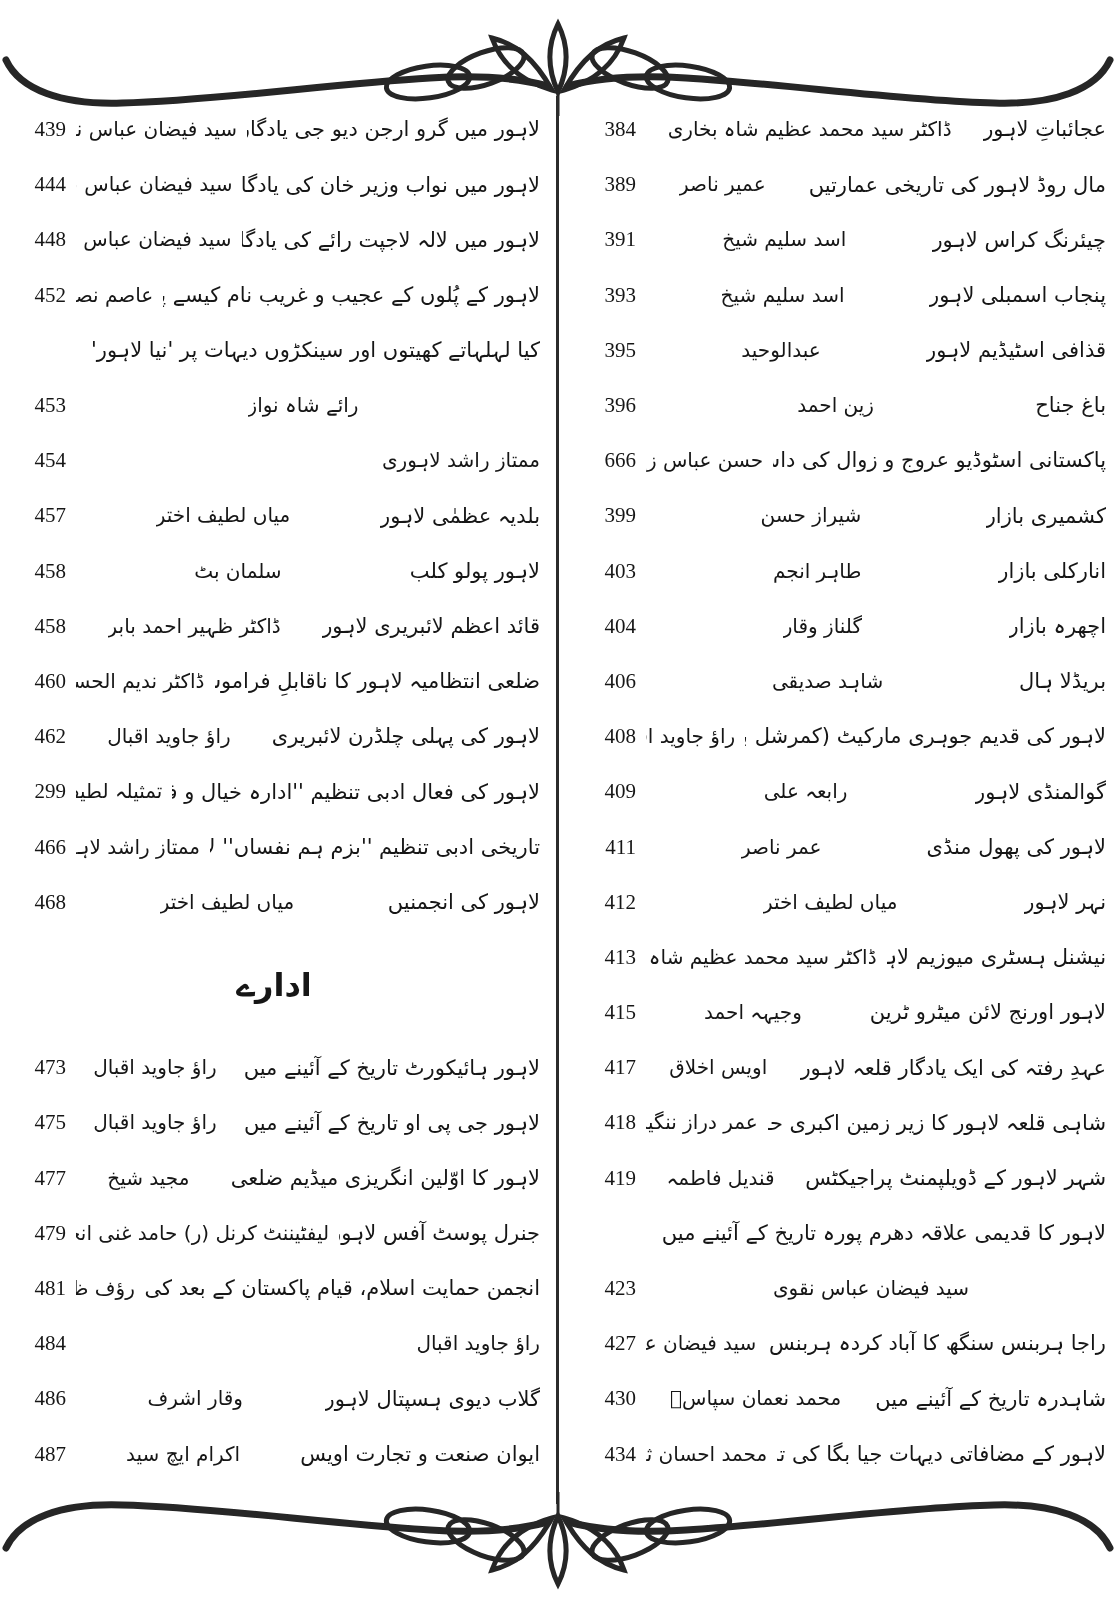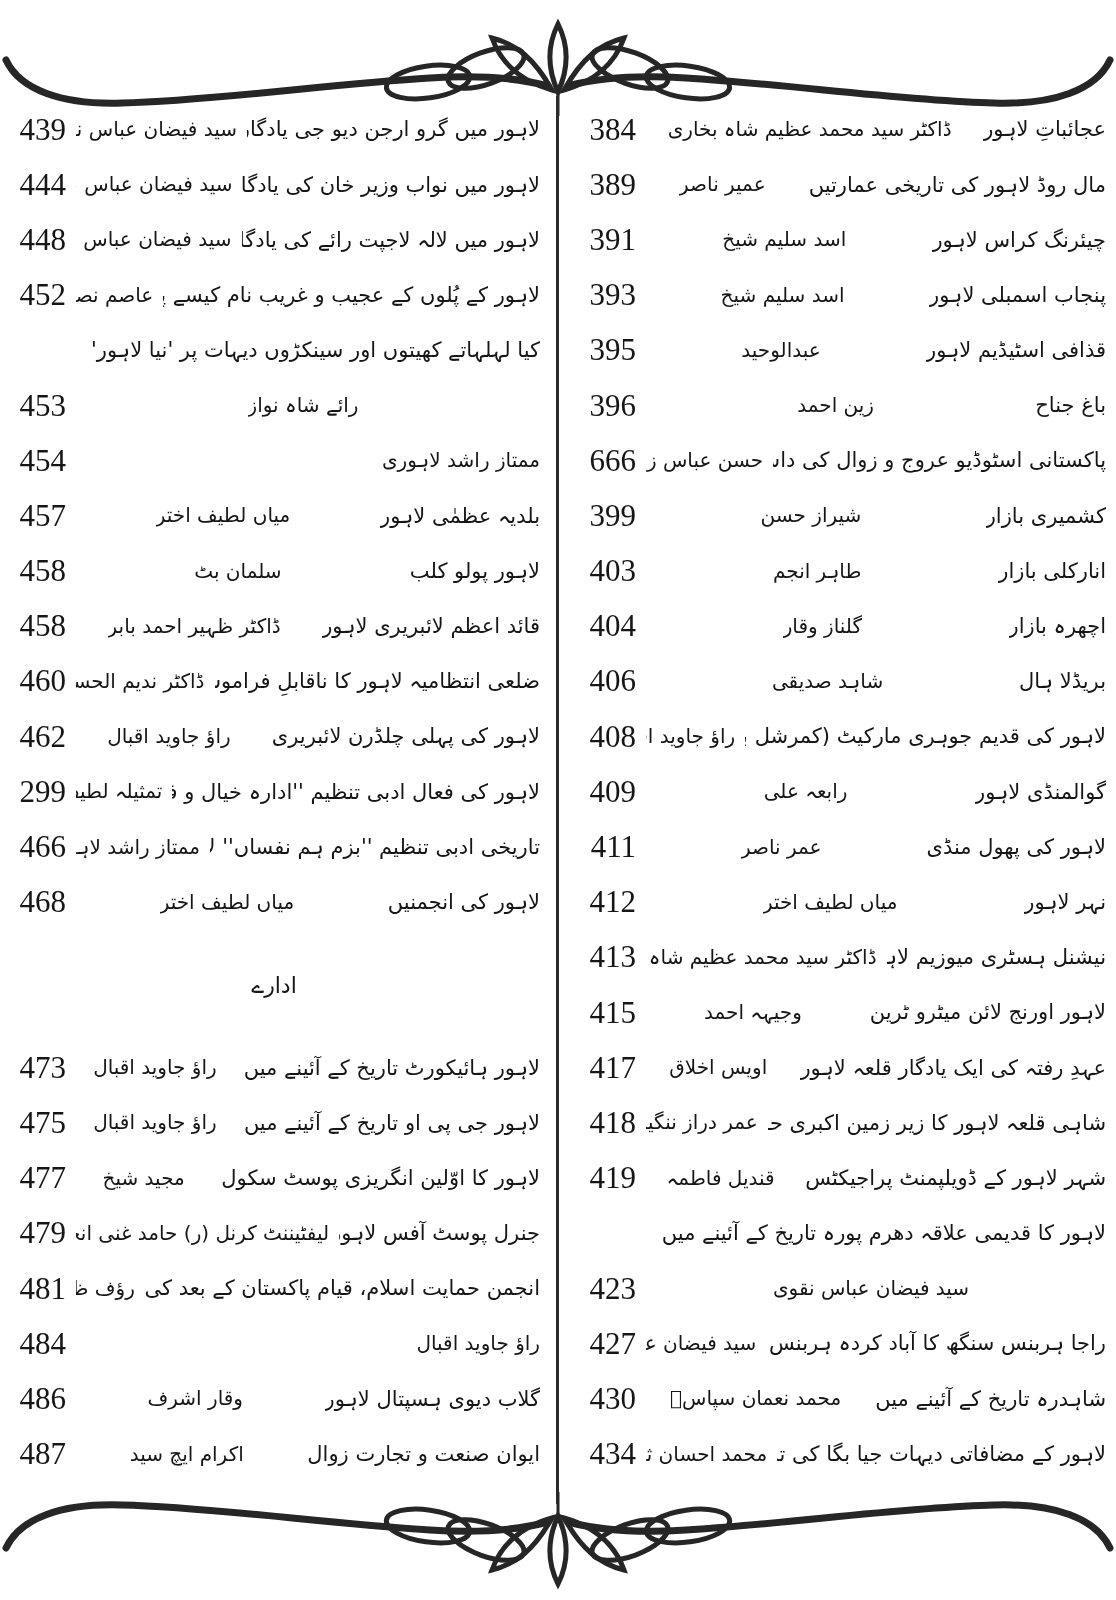--- a/index.html
+++ b/index.html
@@ -30,28 +30,28 @@
   .title{
     font-size:21px;line-height:1.55;font-weight:500;
     white-space:nowrap;overflow:hidden;min-width:0;flex-shrink:1;
   }
   .author{
     font-size:20px;line-height:1.55;
     white-space:nowrap;overflow:hidden;min-width:0;flex-shrink:2;
   }
   .pagenum{
     font-family:"Liberation Serif","DejaVu Serif",serif;
-    font-size:31px;font-weight:400;
+    font-size:21px;font-weight:400;
     min-width:58px;text-align:right;direction:ltr;flex-shrink:0;
   }
   .section-heading{
     height:110.4px;
     display:flex;align-items:center;justify-content:center;
     direction:rtl;
-    font-size:22px;font-weight:400;
+    font-size:32px;font-weight:700;
   }
   .flourish-stroke{stroke:#262626;fill:none;stroke-linecap:round;}
 </style>
 </head>
 <body>
 
 <svg width="0" height="0" style="position:absolute" aria-hidden="true">
   <defs>
     <g id="flourish">
       <path class="flourish-stroke" stroke-width="7" d="M6 44 C 20 74 62 89 122 87 C 212 85 330 68 430 62 C 478 59 518 62 548 70"></path>
@@ -285,21 +285,21 @@
         <span class="title">لاہور ہائیکورٹ تاریخ کے آئینے میں</span>
         <span class="author">راؤ جاوید اقبال</span>
         <span class="pagenum">473</span>
       </div>
       <div class="row">
         <span class="title">لاہور جی پی او تاریخ کے آئینے میں</span>
         <span class="author">راؤ جاوید اقبال</span>
         <span class="pagenum">475</span>
       </div>
       <div class="row">
-        <span class="title">لاہور کا اوّلین انگریزی پوسٹ سکول</span>
+        <span class="title">لاہور کا اوّلین انگریزی میڈیم ضلعی</span>
         <span class="author">مجید شیخ</span>
         <span class="pagenum">477</span>
       </div>
       <div class="row">
         <span class="title">جنرل پوسٹ آفس لاہور</span>
         <span class="author">لیفٹیننٹ کرنل (ر) حامد غنی انجم</span>
         <span class="pagenum">479</span>
       </div>
       <div class="row">
         <span class="title">انجمن حمایت اسلام، قیام پاکستان کے بعد کی خدمات</span>
@@ -309,21 +309,21 @@
       <div class="row">
         <span class="author">راؤ جاوید اقبال</span>
         <span class="pagenum">484</span>
       </div>
       <div class="row">
         <span class="title">گلاب دیوی ہسپتال لاہور</span>
         <span class="author">وقار اشرف</span>
         <span class="pagenum">486</span>
       </div>
       <div class="row">
-        <span class="title">ایوان صنعت و تجارت زوال</span>
+        <span class="title">ایوان صنعت و تجارت اویس</span>
         <span class="author">اکرام ایچ سید</span>
         <span class="pagenum">487</span>
       </div>
     </div>
 
   <svg class="orn orn-bottom" viewBox="0 0 1116 100">
     <use href="#flourish"></use>
   </svg>
 
 </div>

